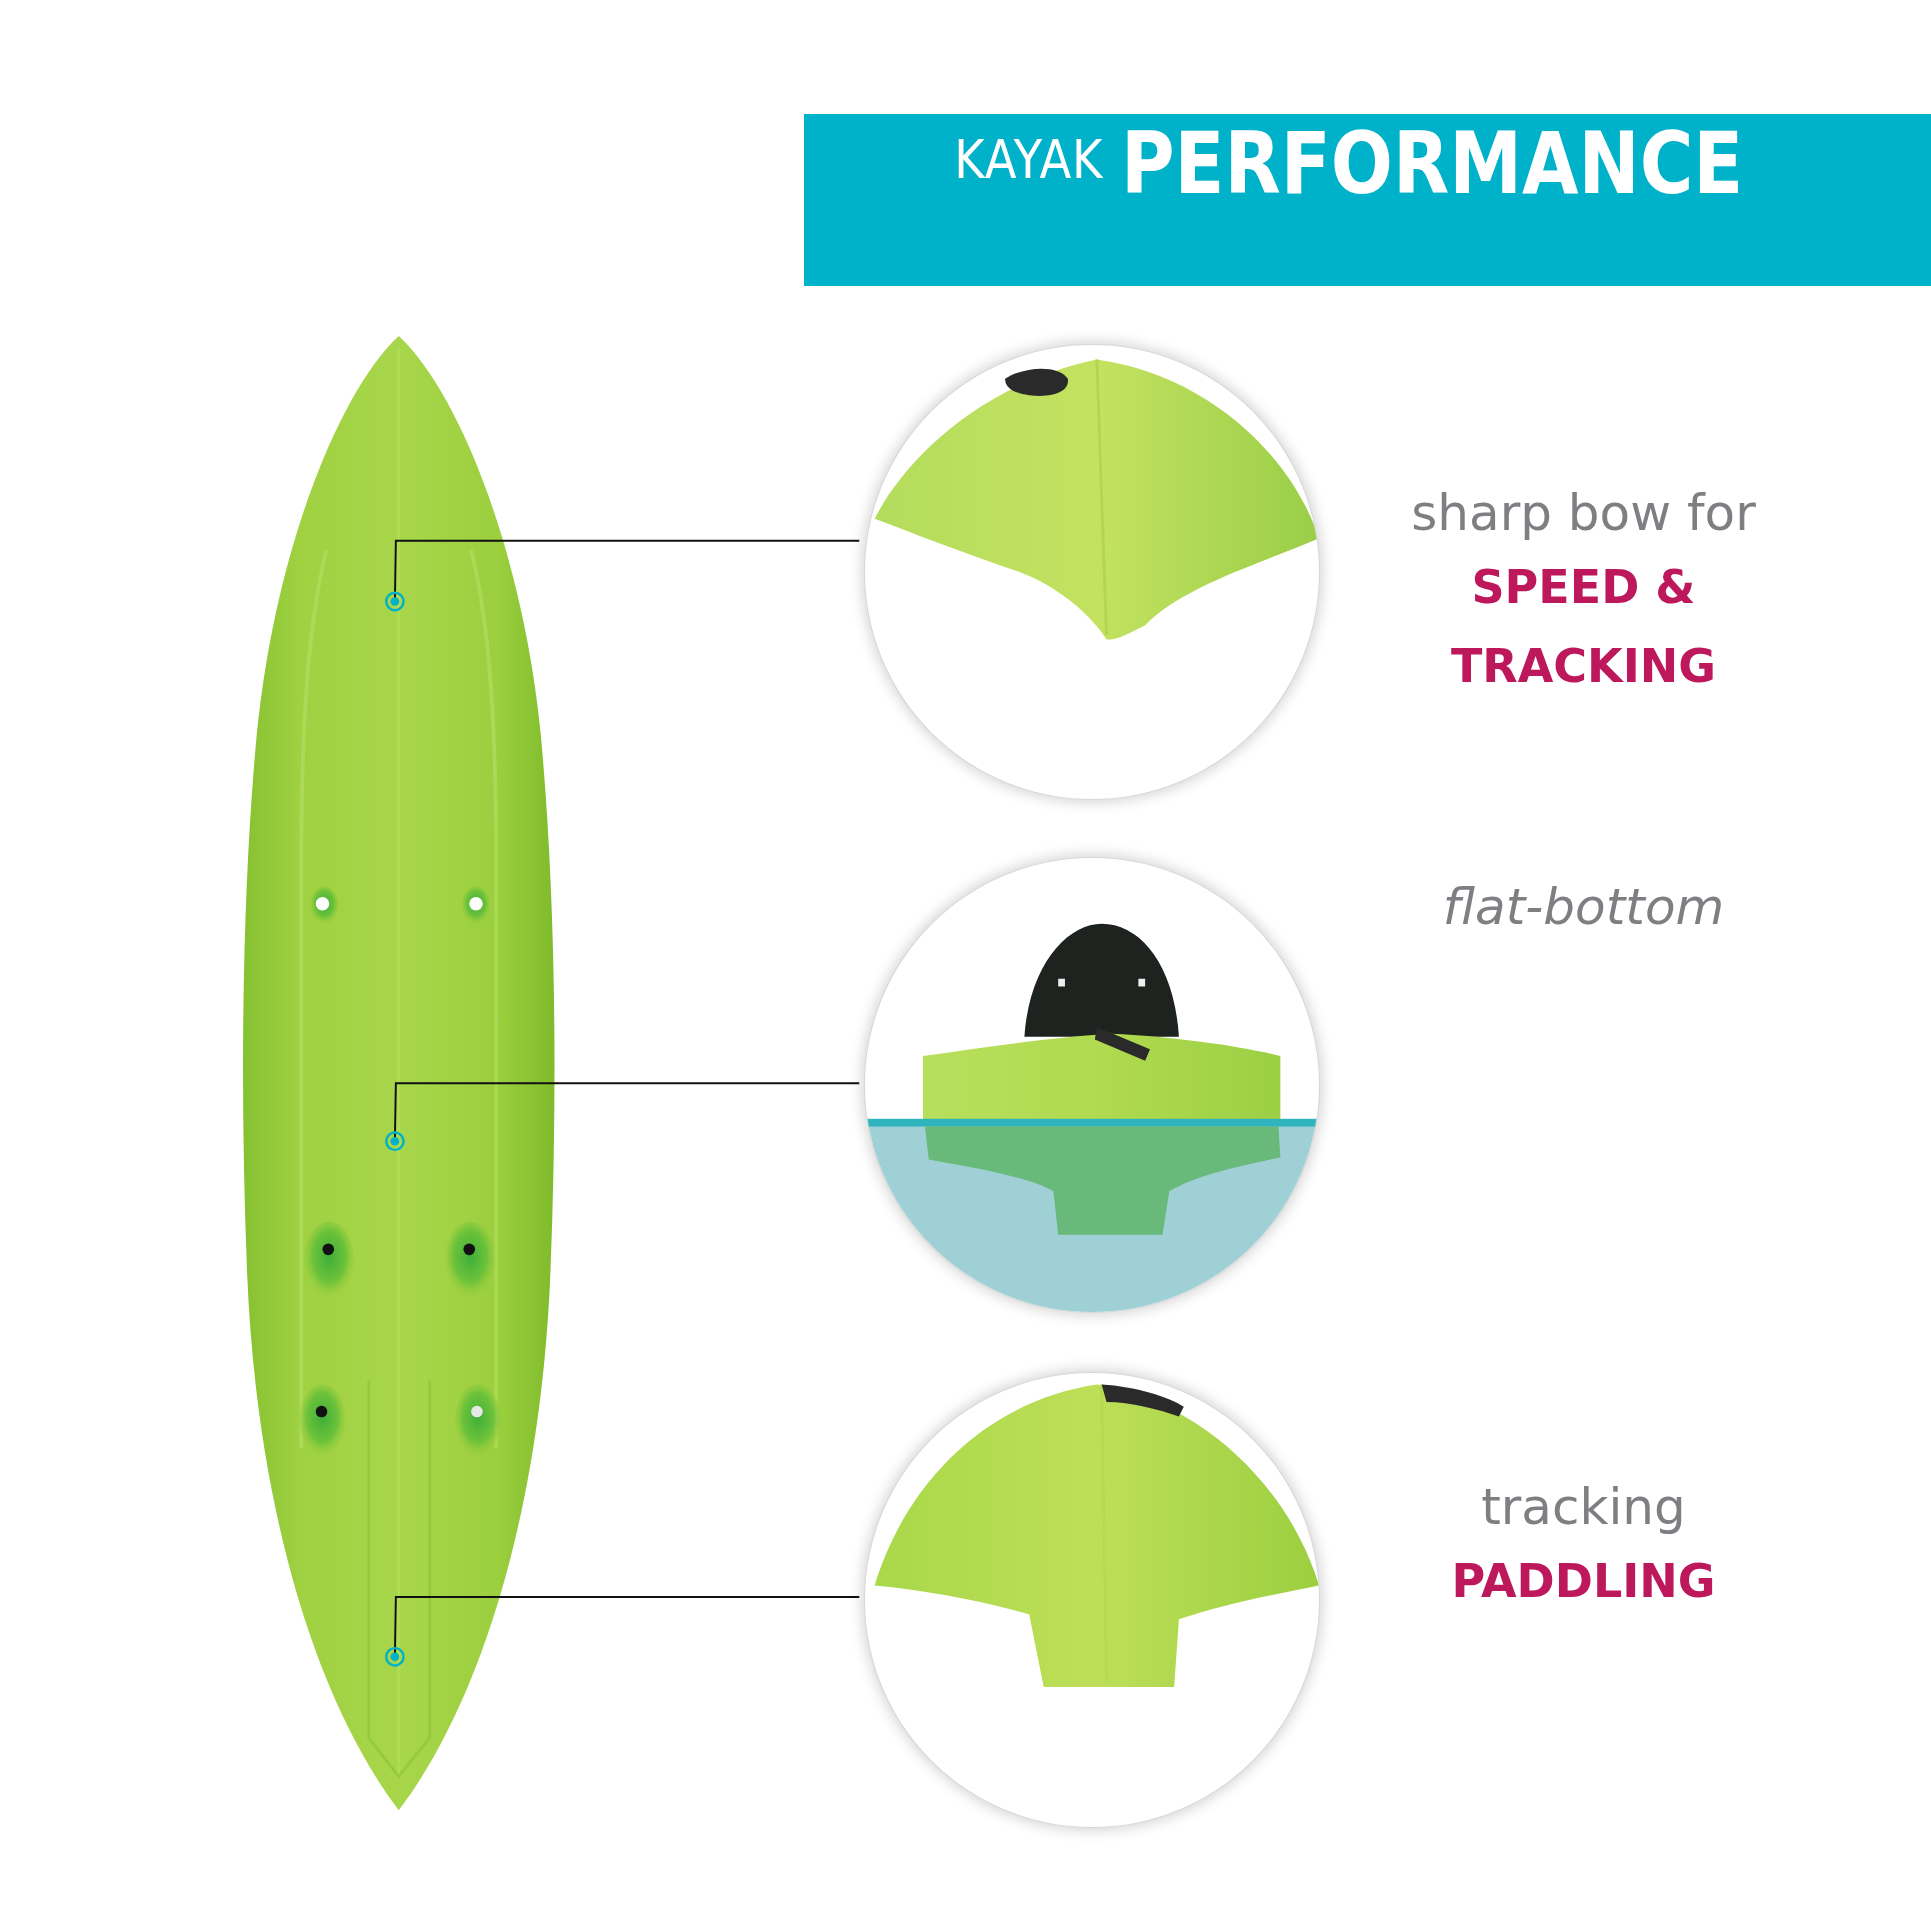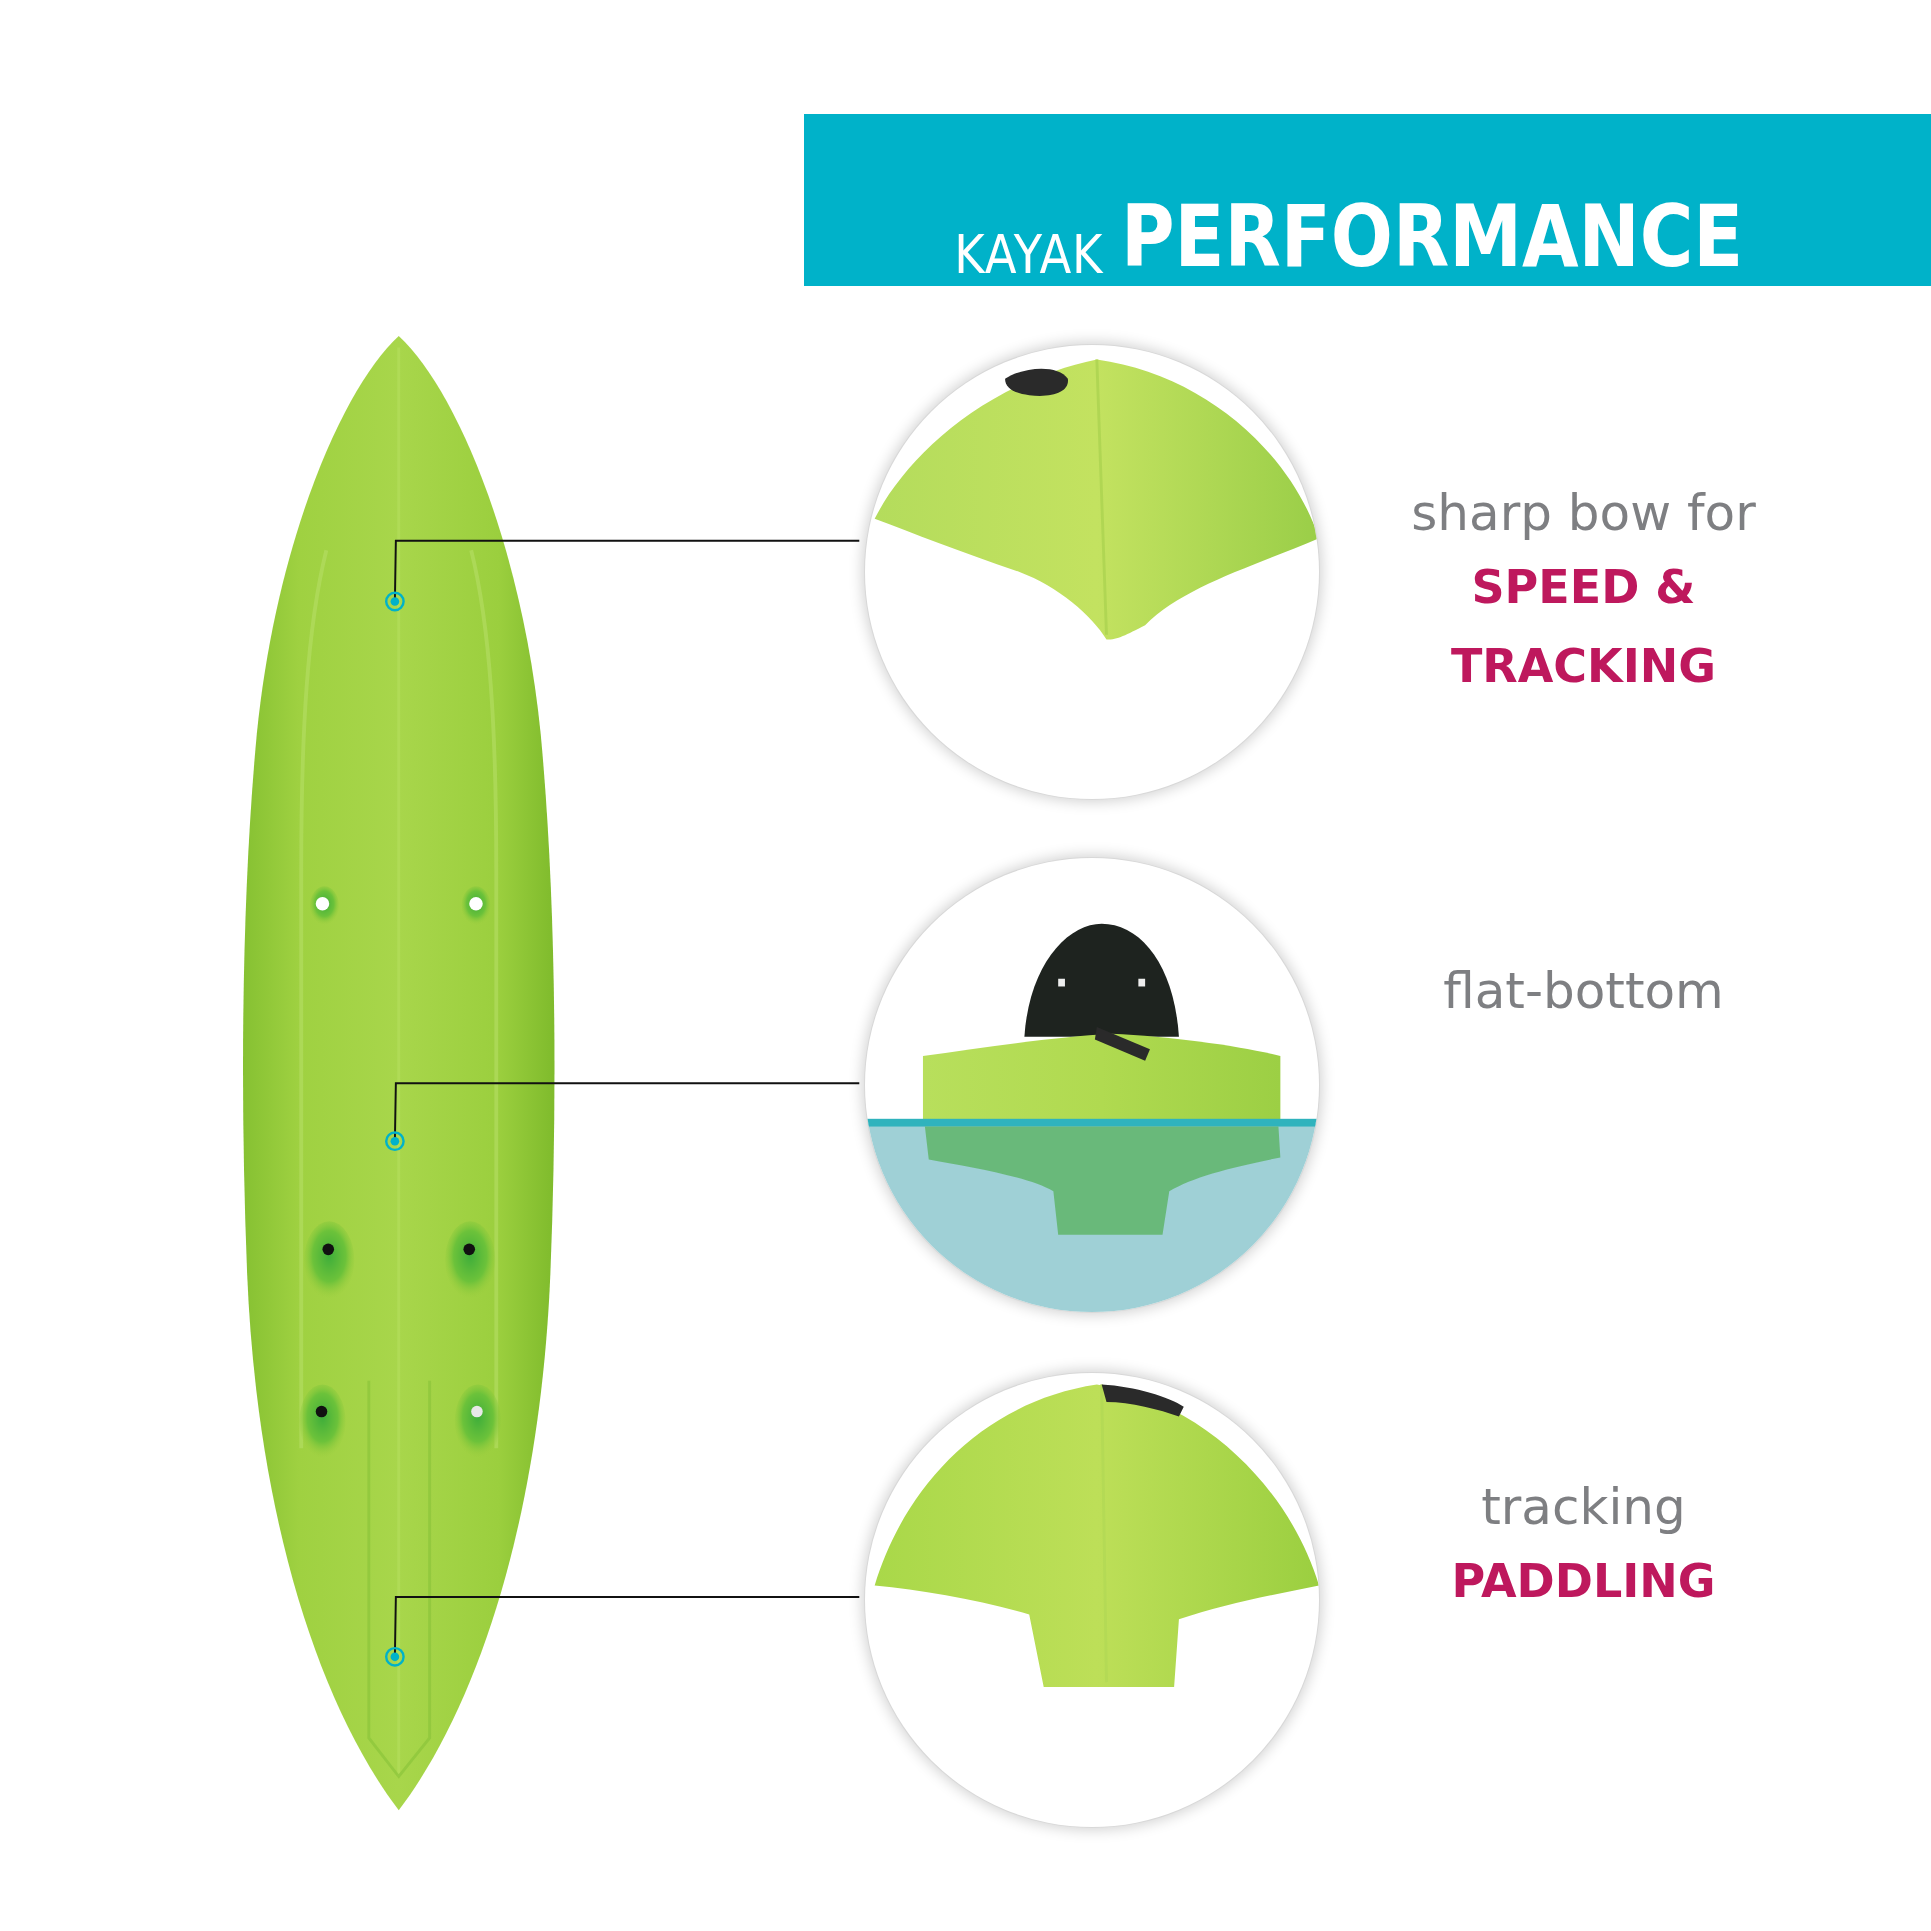--- a/index.html
+++ b/index.html
@@ -1,21 +1,21 @@
 <!DOCTYPE html>
 <html><head>
   <meta charset="utf-8">
   <style>
     html, body { margin: 0; padding: 0; background: #ffffff; }
     body { width: 1931px; height: 1931px; position: relative; overflow: hidden;
            font-family: "DejaVu Sans", "Liberation Sans", sans-serif; }
     .banner { position: absolute; left: 804px; top: 114px; width: 1127px; height: 172px;
               background: #00b2c9; }
     .banner-title { position: absolute; left: 0; right: 0; top: 0; bottom: 0;
-                    display: flex; align-items: flex-end; justify-content: center;
+                    display: flex; align-items: flex-start; justify-content: center;
                     padding-left: 39px; color: #ffffff; white-space: nowrap; }
     .banner-title .light { font-size: 54px; font-weight: normal; letter-spacing: 1px;
                            margin-right: 17.4px; margin-top: 13.5px; transform: scaleX(0.86);
                            transform-origin: right center; display: inline-block; }
     .banner-title .bold { font-size: 85px; font-weight: bold; letter-spacing: 0px;
                           transform: scaleX(0.86); transform-origin: left center; display: inline-block; }
     .kayak-svg { position: absolute; left: 0; top: 0; width: 1931px; height: 1931px; }
     .circle { position: absolute; width: 454px; height: 454px; border-radius: 50%;
               background: #ffffff; overflow: hidden;
               box-shadow: 0 0 0 1px #d8d8d8, 0 0 13.5px 2.9px rgba(0,0,0,0.18); }
@@ -154,21 +154,21 @@
     <path d="M245 12 C 280 14, 315 25, 330 35 L 325 45 C 305 38, 275 30, 250 30 Z" fill="#2a2a2a"></path>
   </svg>
 </div>
 
 <div class="feature" style="top:478px;">
   <span class="lead-line lead">sharp bow for</span>
   <span class="accent-line">SPEED &amp;</span>
   <span class="accent-line">TRACKING</span>
 </div>
 
-<div class="feature" style="top:956px;">
+<div class="feature" style="top:872px;font-style:italic;">
   <span class="lead-line lead">flat-bottom</span>
 </div>
 
 <div class="feature" style="top:1472px;">
   <span class="lead-line lead">tracking</span>
   <span class="accent-line">PADDLING</span>
 </div>
 
 
 </body></html>

